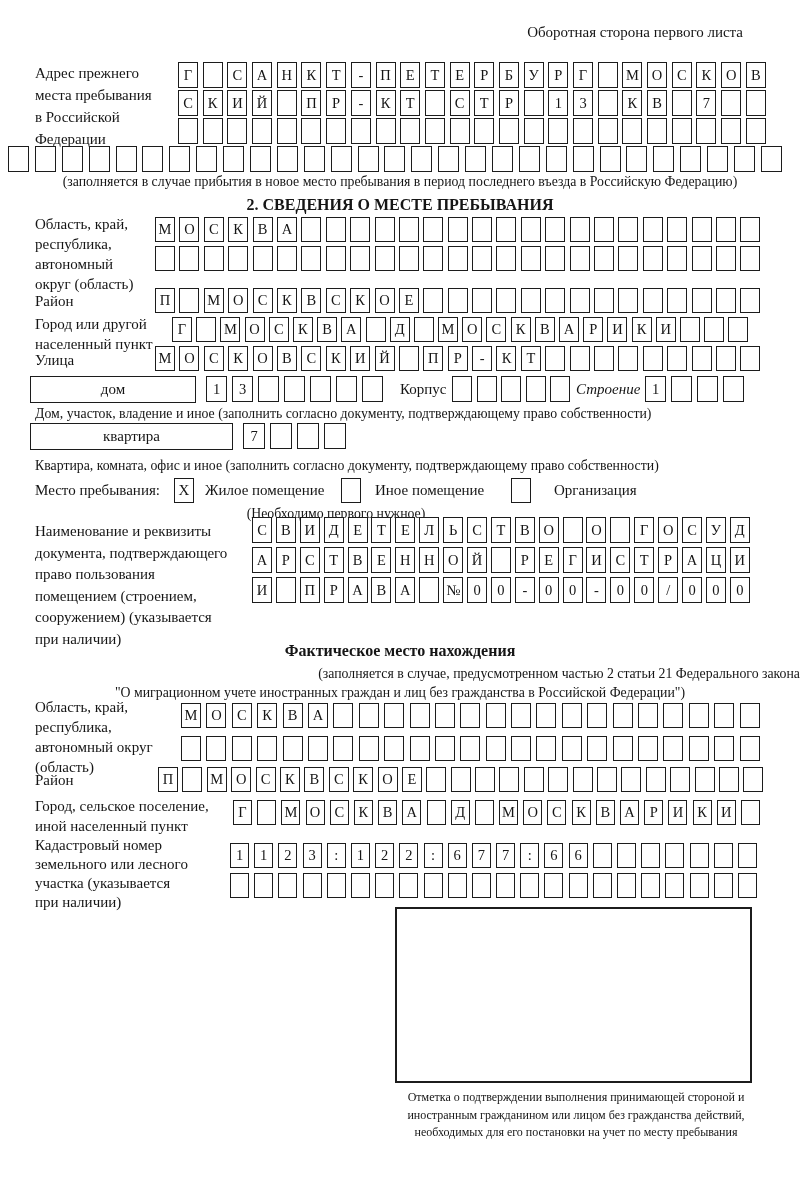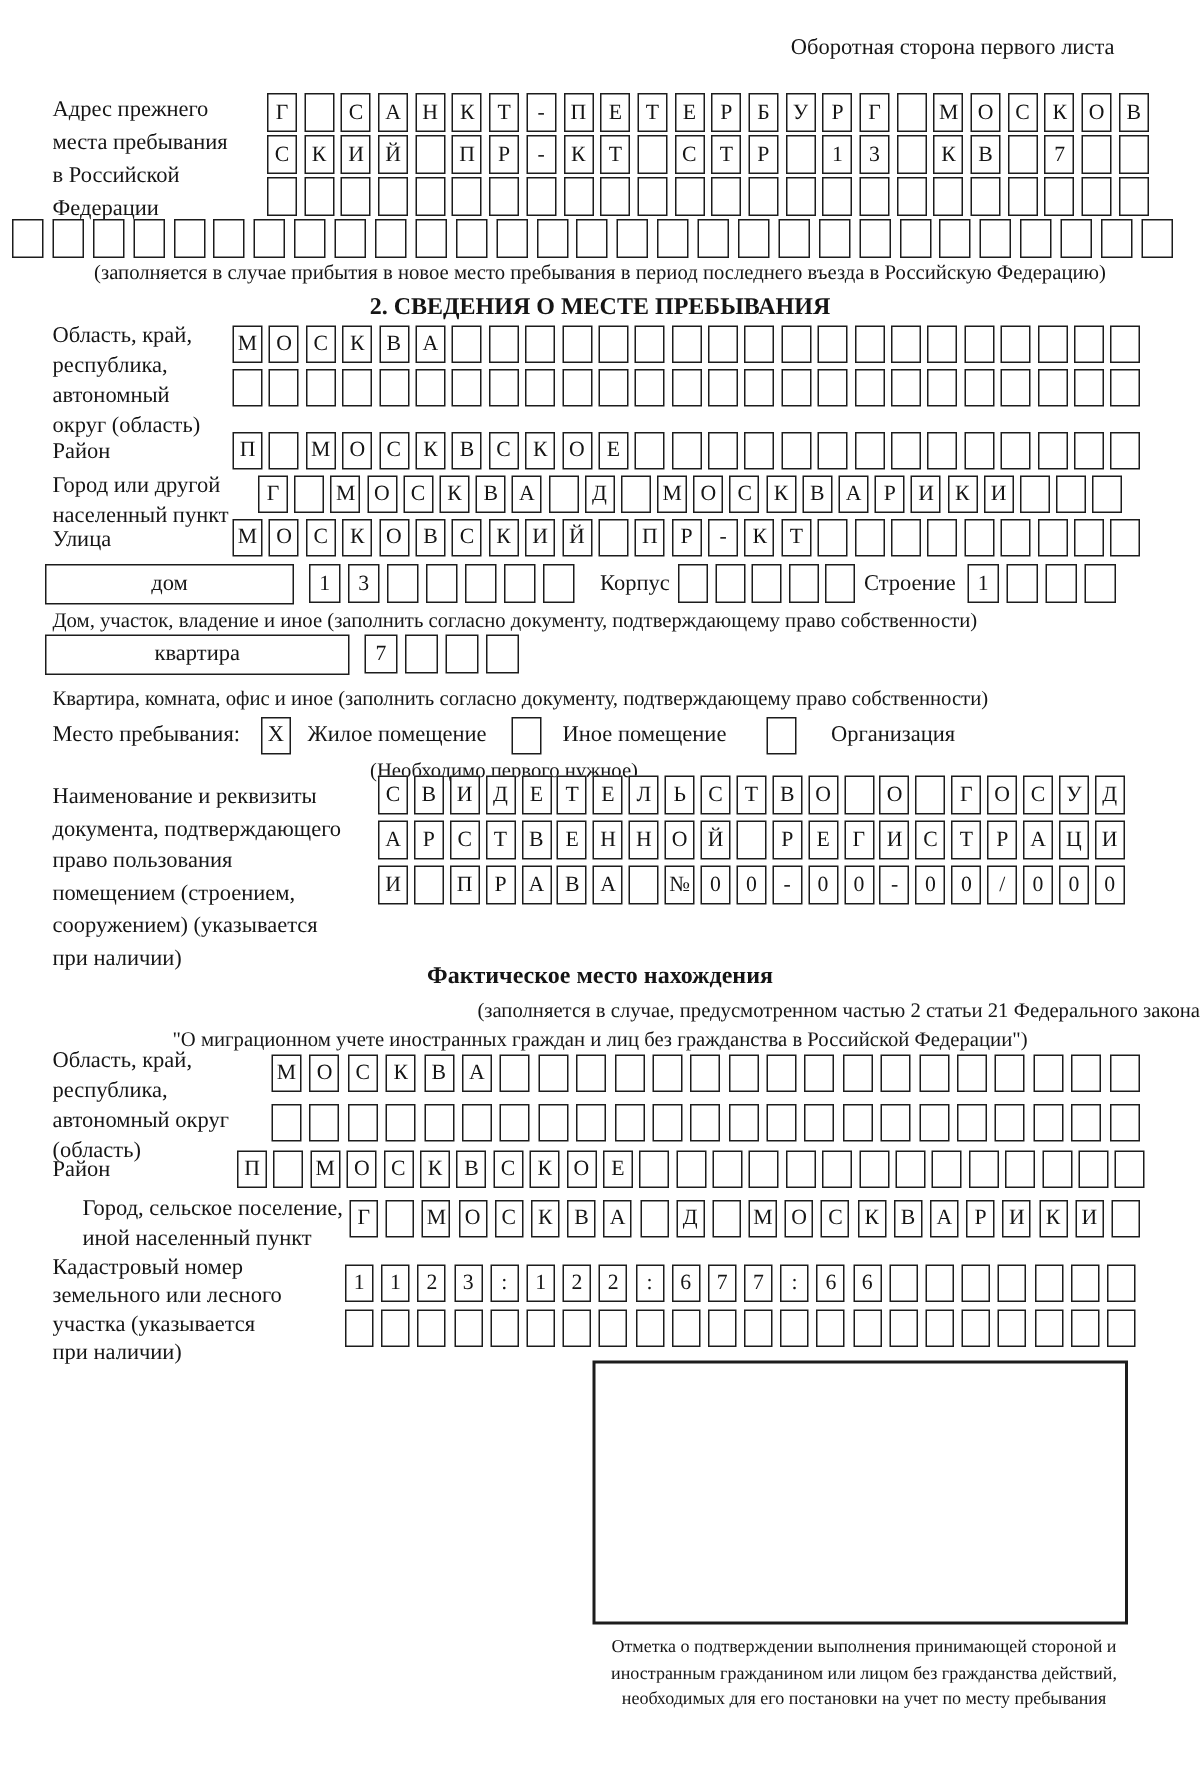--- a/index.html
+++ b/index.html
@@ -315,21 +315,21 @@
     <span class="cb"></span>
   </div>
 <div class="abs lbl" style="left:400px;top:379px;">Корпус</div>
 <div class="boxrow" style="left:452px;top:376px;--bw:20px;--bh:26px;--gap:4.5px;">
     <span class="cb"></span>
     <span class="cb"></span>
     <span class="cb"></span>
     <span class="cb"></span>
     <span class="cb"></span>
   </div>
-<div class="abs lbl" style="left:576px;top:379px;">Строение</div>
+<div class="abs lbl" style="left:576px;top:379px;font-style:italic;">Строение</div>
 <div class="boxrow" style="left:645px;top:376px;--bw:21px;--bh:26px;--gap:5px;">
     <span class="cb">1</span>
     <span class="cb"></span>
     <span class="cb"></span>
     <span class="cb"></span>
   </div>
 <div class="abs cap" style="left:35px;top:406px;width:740px;">Дом, участок, владение и иное (заполнить согласно документу, подтверждающему право собственности)</div>
 
 <div class="bigbox" style="left:30px;top:423px;width:203px;height:27px;">
     <span>квартира</span>
@@ -514,21 +514,21 @@
     <span class="cb"></span>
     <span class="cb"></span>
     <span class="cb"></span>
     <span class="cb"></span>
     <span class="cb"></span>
     <span class="cb"></span>
     <span class="cb"></span>
     <span class="cb"></span>
   </div>
 
-<div class="abs lbl" style="left:35px;top:796px;margin-left:20px;">Город, сельское поселение,
+<div class="abs lbl" style="left:35px;top:796px;">Город, сельское поселение,
 иной населенный пункт</div>
 <div class="boxrow" style="left:233px;top:800px;--bw:19px;--gap:5.2px;">
     <span class="cb">Г</span>
     <span class="cb"></span>
     <span class="cb">М</span>
     <span class="cb">О</span>
     <span class="cb">С</span>
     <span class="cb">К</span>
     <span class="cb">В</span>
     <span class="cb">А</span>

